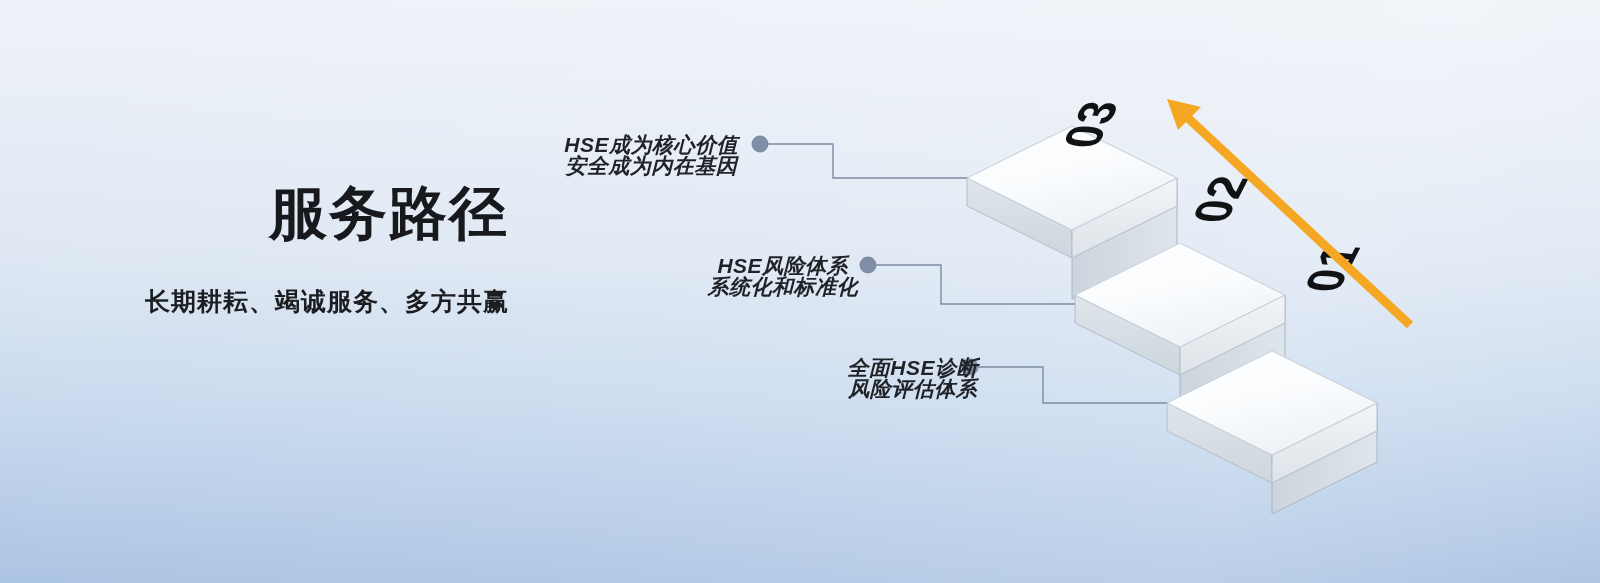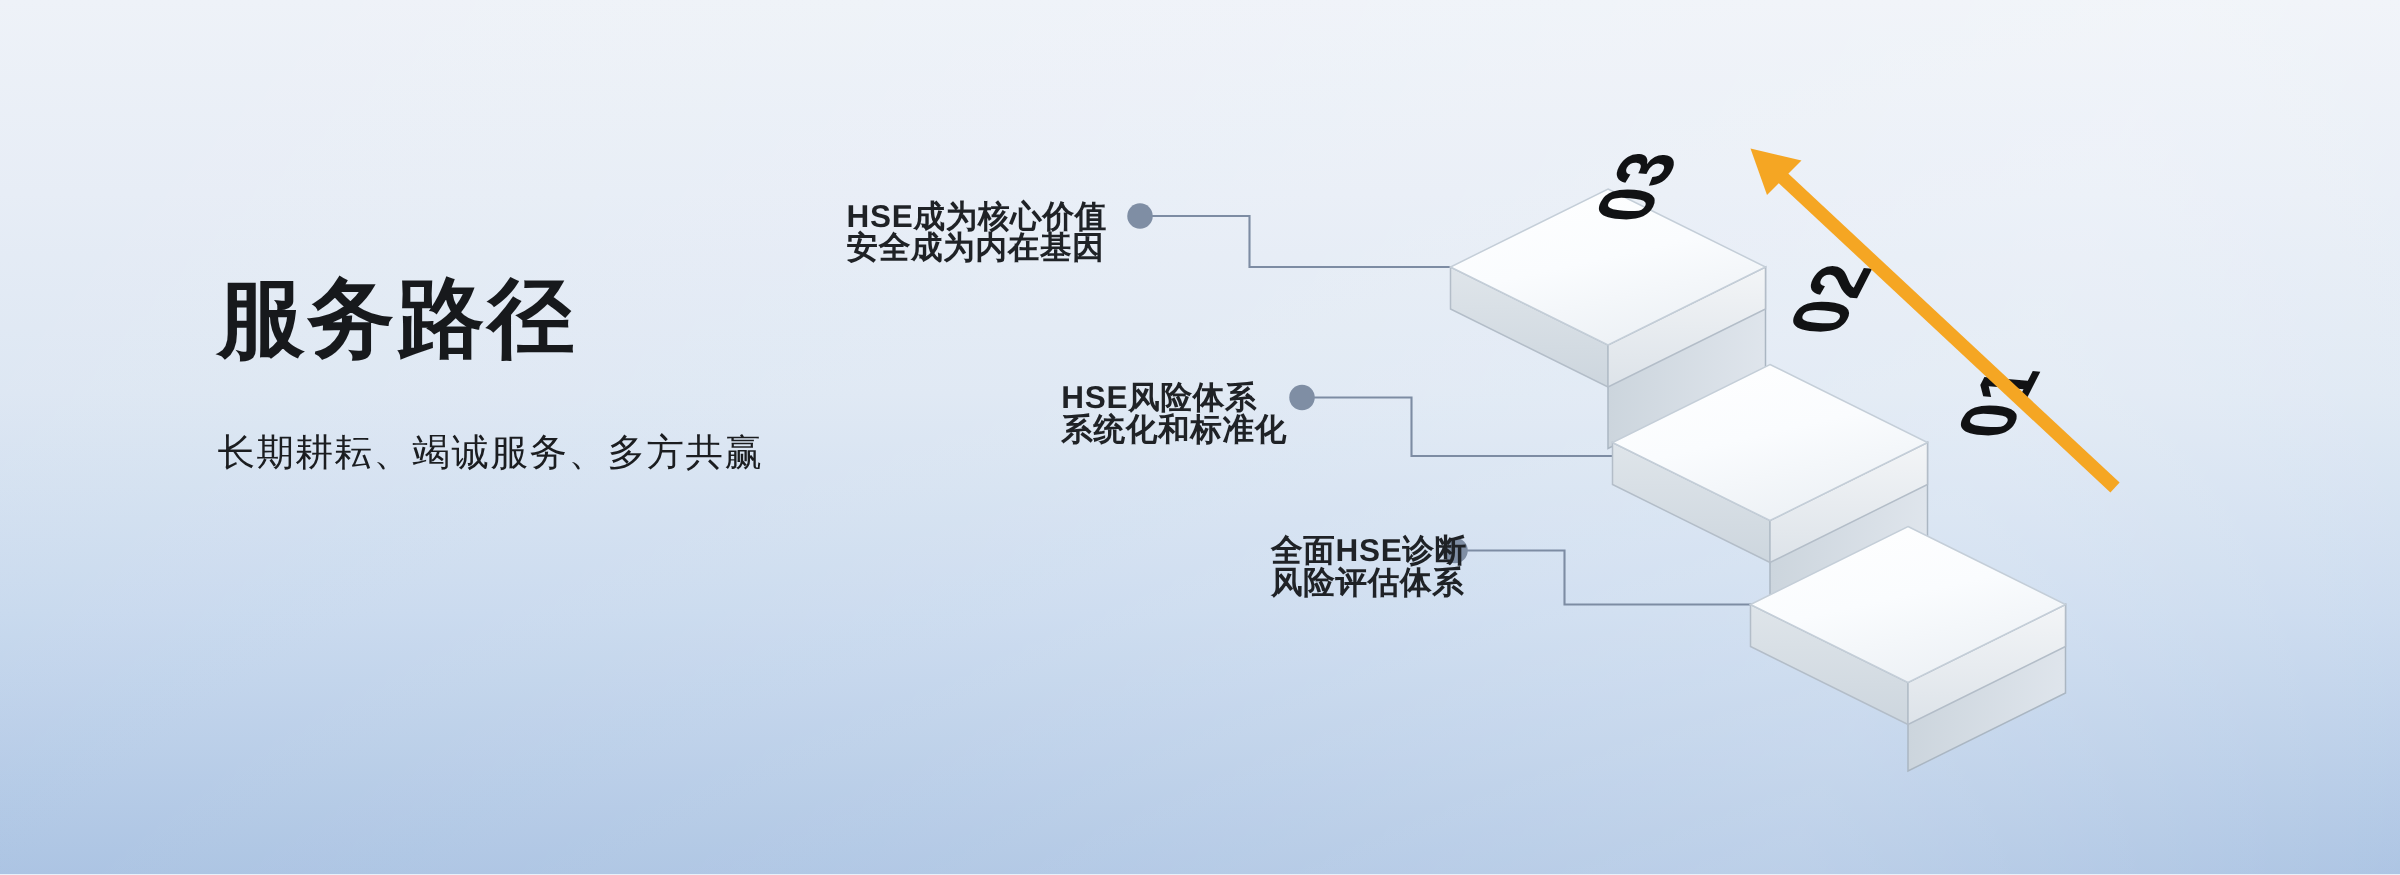--- a/index.html
+++ b/index.html
@@ -32,37 +32,39 @@
     z-index: 6;
   }
   .page-title {
     margin: 0;
     font-size: 58px;
     line-height: 1.06;
     font-weight: 700;
     letter-spacing: 2px;
     color: #17191c;
     white-space: nowrap;
+    text-align: right;
   }
   .page-subtitle {
     margin: 0;
     padding-top: 42px;
     font-size: 25px;
-    font-weight: 400;
+    font-weight: 700;
     letter-spacing: 1px;
     color: #1b1d20;
     white-space: nowrap;
   }
 
   
   .step-label {
     position: absolute;
     z-index: 6;
-    text-align: left;
+    text-align: center;
     white-space: nowrap;
+    font-style: italic;
   }
   .step-label .ln {
     display: block;
     font-size: 21px;
     font-weight: 700;
     color: #1f2226;
     line-height: 1.0;
     letter-spacing: 0.5px;
   }
   .step-label .ln + .ln { }

